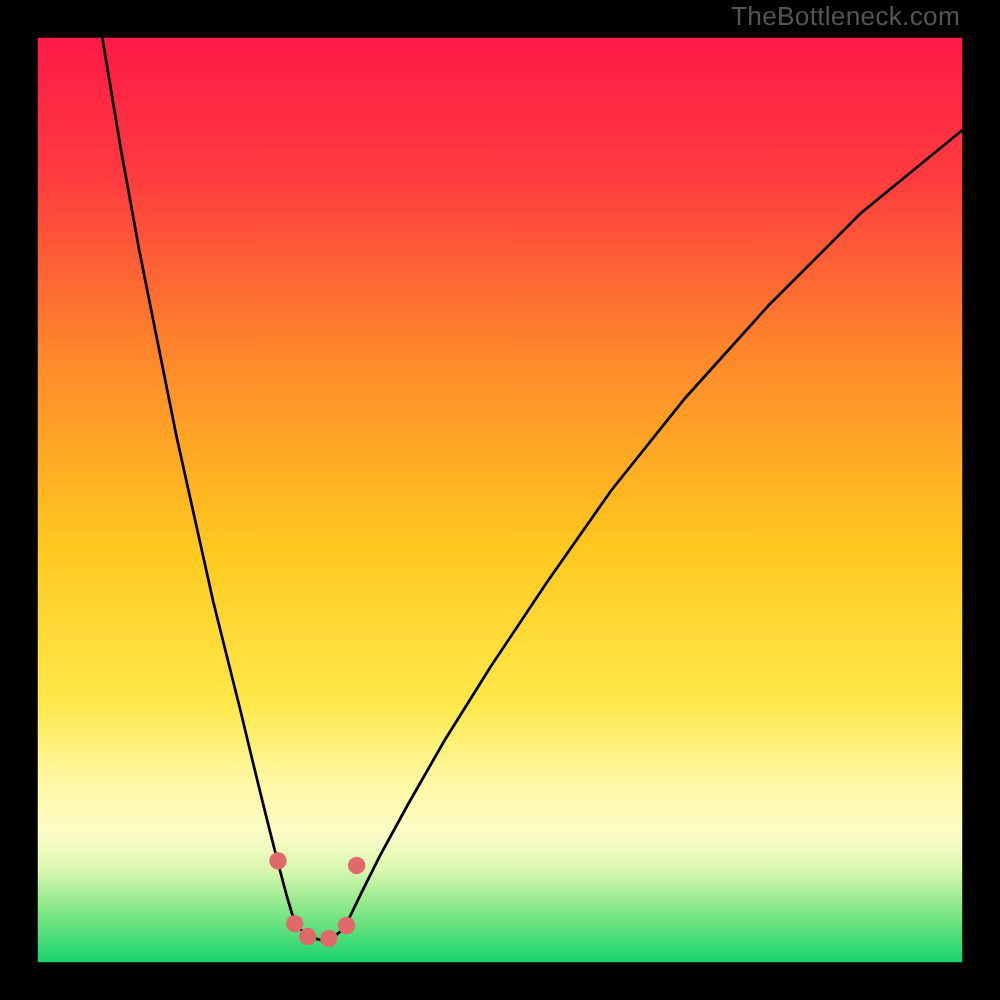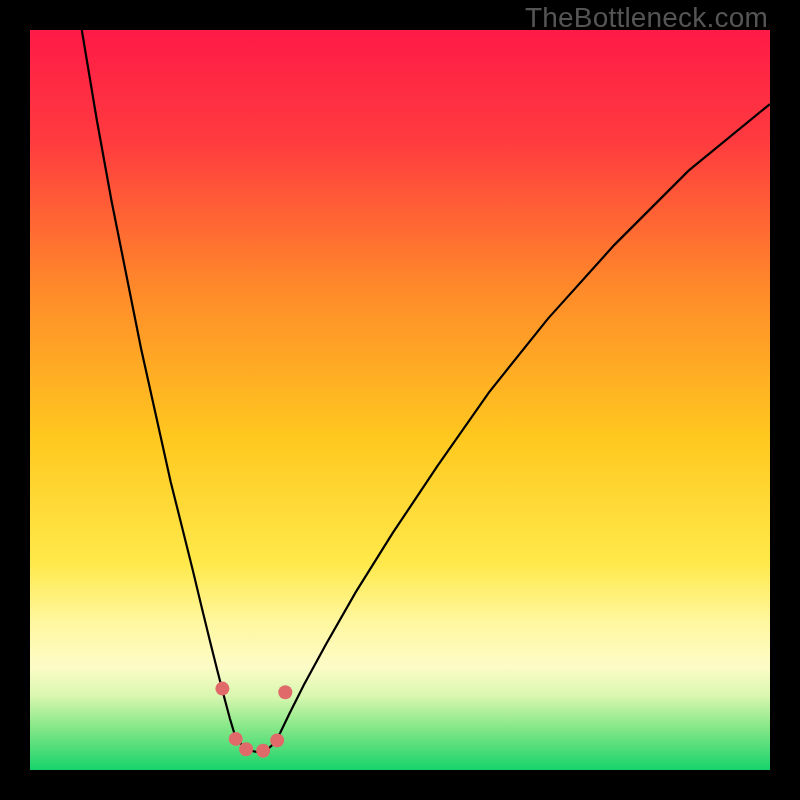--- a/index.html
+++ b/index.html
@@ -24,21 +24,21 @@
     left: 0;
     top: 0;
     width: 740px;
     height: 740px;
   }
   .watermark {
     position: absolute;
     top: 2px;
     right: 32px;
     color: #555;
-    font-size: 28px;
+    font-size: 21px;
     font-weight: 400;
     letter-spacing: 0.2px;
     margin-left: 32px;
   }
   svg { display: block; }
 </style>
 </head>
 <body>
 
 <div class="watermark">TheBottleneck.com</div>

